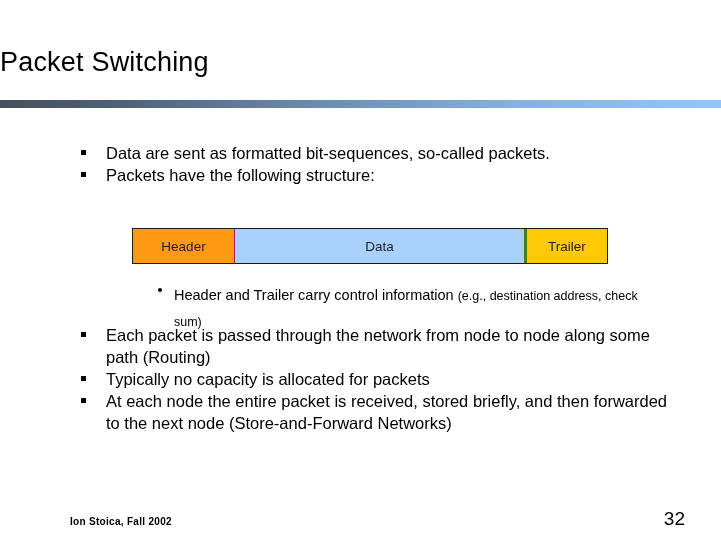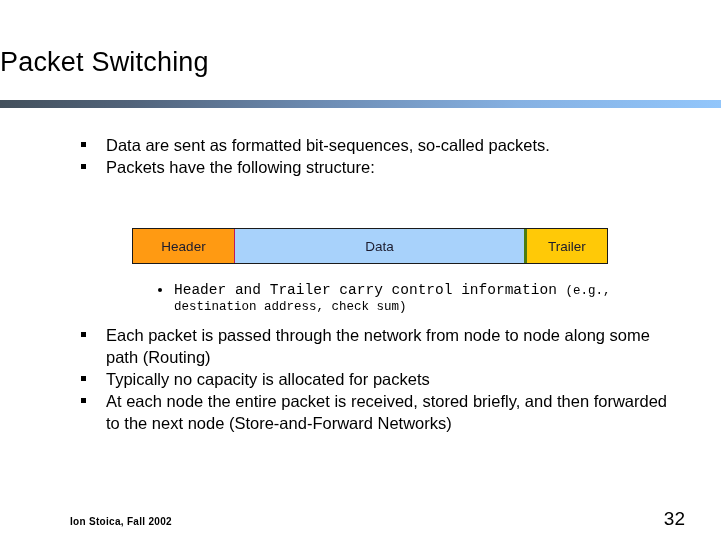--- a/index.html
+++ b/index.html
@@ -68,21 +68,21 @@
     position: absolute;
     left: 3px;
     top: 8px;
     width: 5px;
     height: 5px;
     background: #000000;
   }
   .bullet .txt { display: inline; }
   .bullet b { font-weight: normal; text-align: center; }
 
-  #bullets-top { top: 134px; }
+  #bullets-top { top: 142px; }
   #bullets-bottom { top: 324px; }
 
   
   #packet-diagram {
     position: absolute;
     left: 132px;
     top: 228px;
     width: 476px;
     height: 36px;
     display: flex;
@@ -114,23 +114,22 @@
   }
 
   
   #sub-bullet {
     position: absolute;
     left: 158px;
     top: 283px;
     width: 470px;
     padding-left: 16px;
     font-size: 14.5px;
-    line-height: 15px;
+    line-height: 25px;
     color: #000000;
-    font-family: Liberation Mono, monospace;
   }
   #sub-bullet .marker {
     position: absolute;
     left: 0;
     top: 5px;
     width: 4px;
     height: 4px;
     border-radius: 50%;
     background: #000000;
   }

